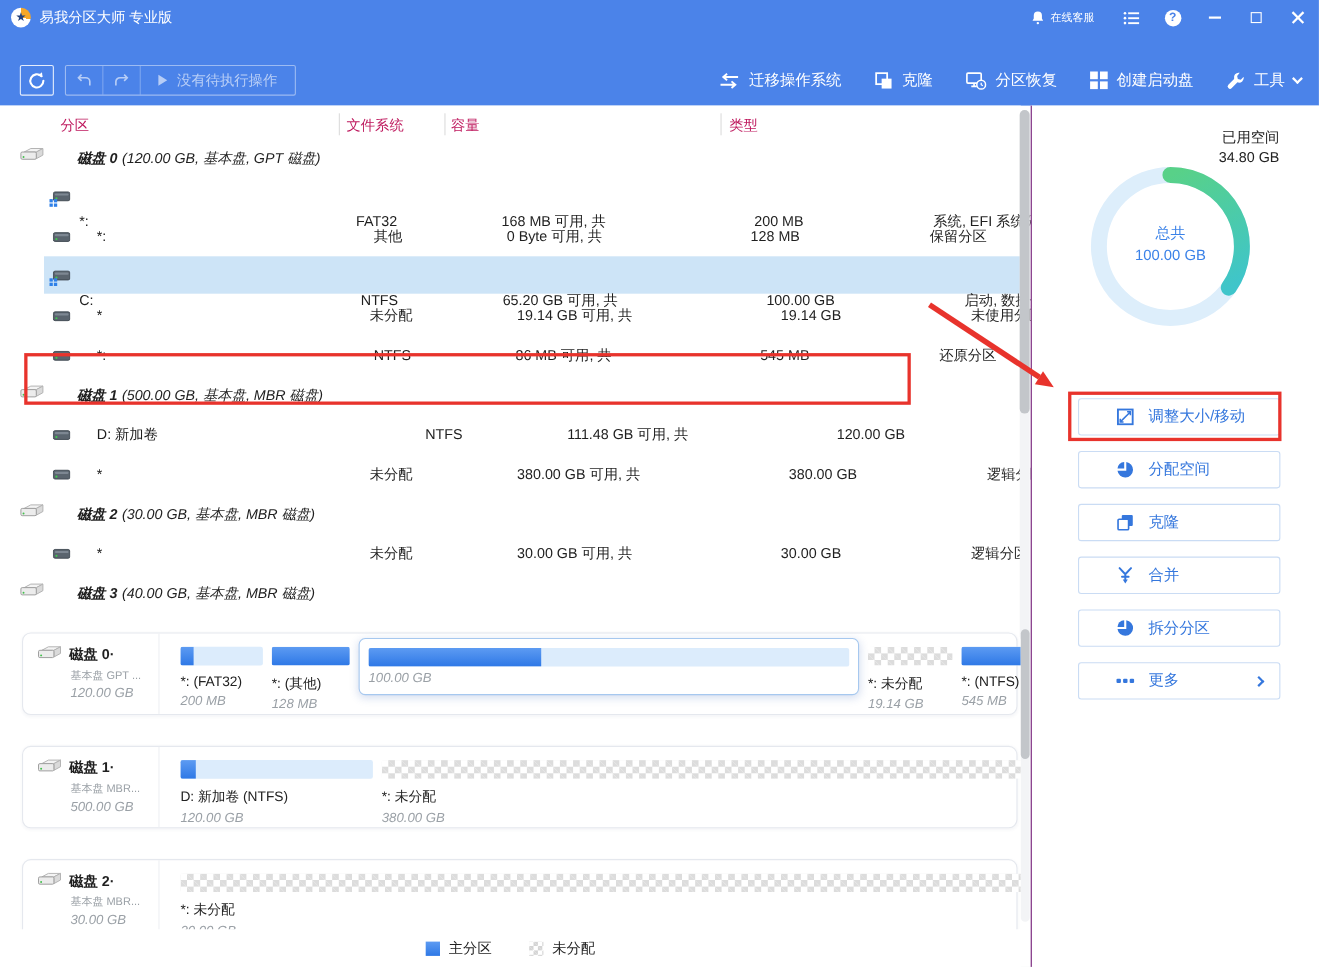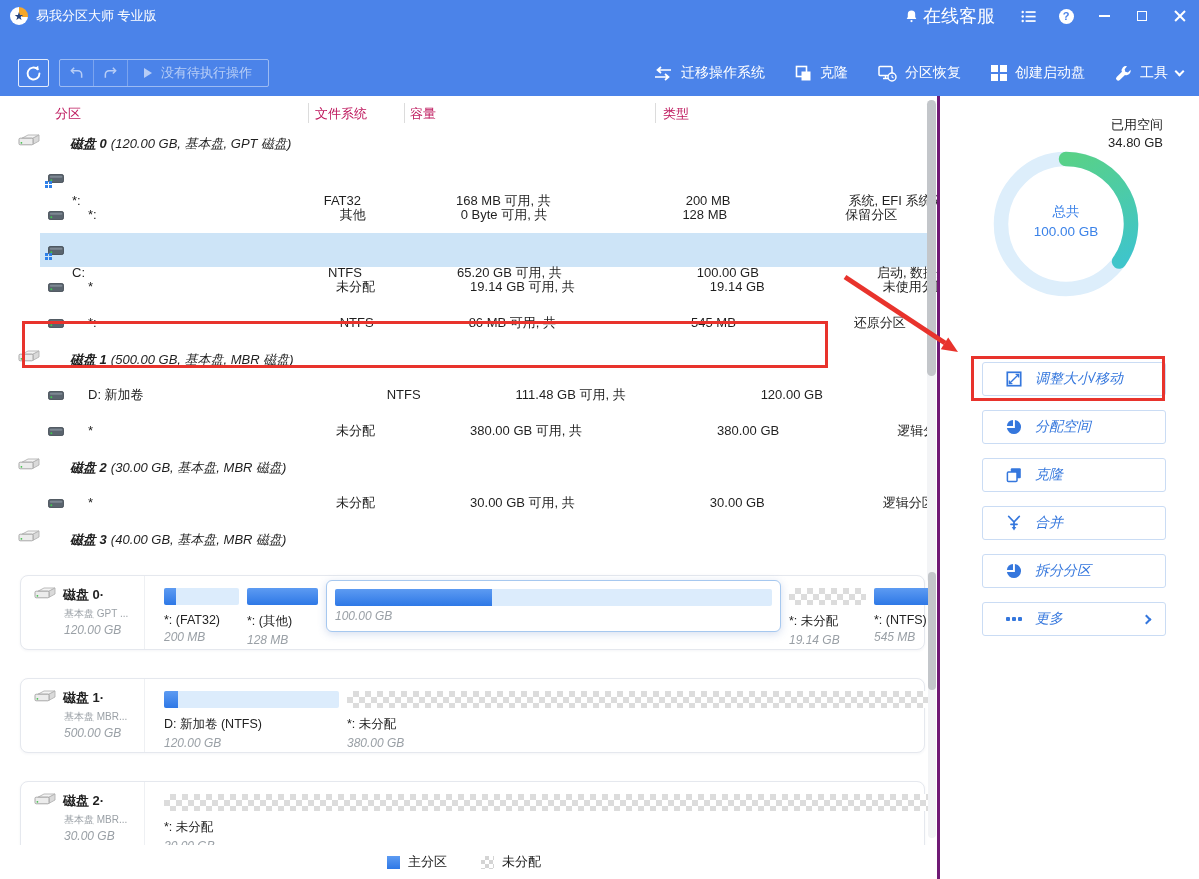--- a/index.html
+++ b/index.html
@@ -8,21 +8,21 @@
        font-family:"Liberation Sans","DejaVu Sans",sans-serif;color:#1f1f1f;}
 
   
   .header{position:absolute;left:0;top:0;width:100%;height:96px;background:#4b83e9;}
   .titlebar{position:absolute;left:0;top:0;width:100%;height:32px;display:flex;align-items:center;color:#fff;}
   .logo{width:18px;height:18px;border-radius:50%;margin:0 8px 0 10px;
         background:conic-gradient(#f6a728 0 100deg,#ffffff 100deg 360deg);
         display:flex;align-items:center;justify-content:center;color:#24427c;font-size:11px;line-height:1;}
   .app-title{font-size:13px;}
   .tt-right{margin-left:auto;display:flex;align-items:center;height:32px;}
-  .tt-support{display:flex;align-items:center;gap:5px;font-size:18px;padding:0 14px;cursor:pointer;}
+  .tt-support{display:flex;align-items:center;gap:5px;font-size:10px;padding:0 14px;cursor:pointer;}
   .tt-ic{width:38px;height:32px;display:flex;align-items:center;justify-content:center;cursor:pointer;}
   .helpc{width:15px;height:15px;border-radius:50%;background:#fff;color:#4b83e9;font-size:11px;font-weight:700;
          display:flex;align-items:center;justify-content:center;}
   .gl-min{width:11px;height:2px;background:#fff;}
   .gl-max{width:10px;height:10px;border:1.6px solid #fff;}
   .gl-x{position:relative;width:12px;height:12px;}
   .gl-x:before,.gl-x:after{content:"";position:absolute;left:-1px;top:5px;width:14px;height:1.8px;background:#fff;}
   .gl-x:before{transform:rotate(45deg);} .gl-x:after{transform:rotate(-45deg);}
 
   .tb-left{position:absolute;left:18px;top:59px;display:flex;gap:10px;align-items:center;}
@@ -96,26 +96,26 @@
 
   
   .sb{position:absolute;background:#f3f4f6;border-radius:5px;}
   .sb .thumb{position:absolute;left:0;width:100%;background:#c3c6ca;border-radius:5px;cursor:pointer;}
   .sb1{left:927px;top:100px;width:9px;height:483px;}
   .sb1 .thumb{top:0;height:276px;}
   .sb2{left:928px;top:570px;width:8px;height:268px;}
   .sb2 .thumb{top:2px;height:118px;}
 
   
-  .panel{position:absolute;left:937px;top:96px;width:262px;height:783px;background:#fff;border-left:3px solid #701a75;}
+  .panel{position:absolute;left:937px;top:96px;width:262px;height:783px;background:#fff;border-left:1px solid #701a75;}
   .used-label{position:absolute;right:36px;top:20px;text-align:right;font-size:13px;color:#222;line-height:1.4;}
   .donut{position:absolute;left:46px;top:48px;}
   .donut-center{position:absolute;left:46px;top:106px;width:160px;text-align:center;color:#3b82e8;font-size:13.5px;line-height:1.45;}
   .pbtn{position:absolute;left:42px;width:184px;height:34px;border:1px solid #cadcf4;border-radius:3px;background:#fff;
-        display:flex;align-items:center;gap:13px;padding-left:22px;font-size:14px;color:#3577dd;cursor:pointer;font-style:italic;}
+        display:flex;align-items:center;gap:13px;padding-left:33px;font-size:14px;color:#3577dd;cursor:pointer;}
   .pbi{width:17px;height:17px;display:flex;align-items:center;justify-content:center;}
   .dots{display:flex;gap:2px;}
   .dots i{width:4px;height:4px;background:#3577dd;border-radius:1px;}
   .chev-right{position:absolute;right:15px;width:7px;height:7px;border-right:2px solid #3577dd;border-bottom:2px solid #3577dd;transform:rotate(-45deg);}
 
   
   .anno{position:absolute;border:3px solid #e8332c;z-index:40;pointer-events:none;}
   .anno-row{left:22px;top:225px;width:806px;height:47px;}
   .anno-btn{left:971px;top:356px;width:194px;height:45px;}
   .arrow-svg{position:absolute;left:0;top:0;width:1199px;height:879px;z-index:39;pointer-events:none;}

